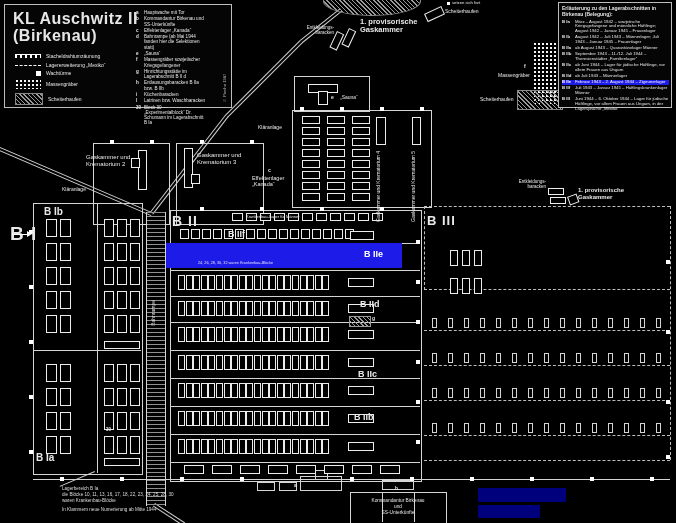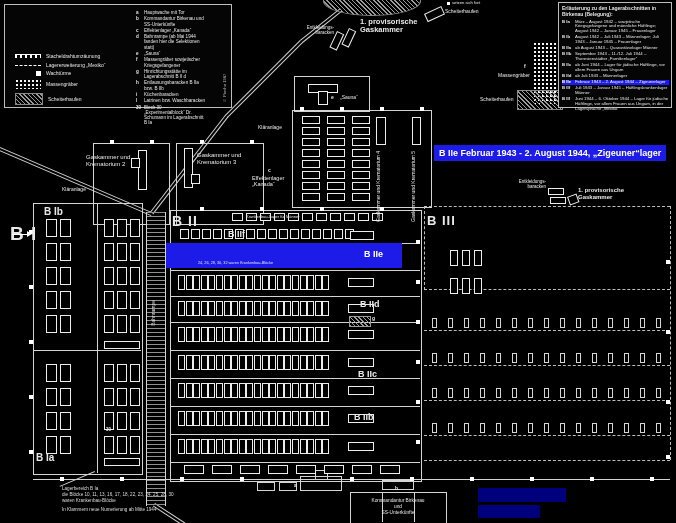--- a/index.html
+++ b/index.html
@@ -558,24 +558,25 @@
     </div>
   <div class="abs" style="left:62px;top:486px;font-size:4.6px;line-height:1.3;color:#ddd;">
     <div>Lagerbereich B Ia</div>
     <div>die Blöcke 10, 11, 13, 16, 17, 18, 22, 23, 24, 25, 28, 30</div>
     <div>waren Krankenbau-Blöcke</div>
     <div style="margin-top:3px;">In Klammern neue Numerierung    ab Mitte 1944</div>
   </div>
   <div class="dkblue" style="left:478px;top:488px;width:88px;height:14px;"></div>
   <div class="dkblue" style="left:478px;top:505px;width:62px;height:13px;"></div>
 
-  <div class="banner">B IIe Februar 1943 - 2. August 1944, „Zigeuner“lager</div>
 
   <div class="legendL">
     <div class="title">
+      <div>KL Auschwitz II</div>
+      <div>(Birkenau)</div>
     </div>
     <div class="sym-row" style="top:48px;">
       <span class="abs-sym" style="width:26px;height:3px;background:repeating-linear-gradient(90deg,#fff 0 2px,transparent 2px 5px);border-top:1px solid #fff;"></span>
       <span>Stacheldrahtumzäunung</span>
     </div>
     <div class="sym-row" style="top:57px;">
       <span style="width:26px;height:0;border-top:1px dashed #fff;"></span>
       <span>Lagererweiterung „Mexiko“</span>
     </div>
     <div class="sym-row" style="top:65px;">

